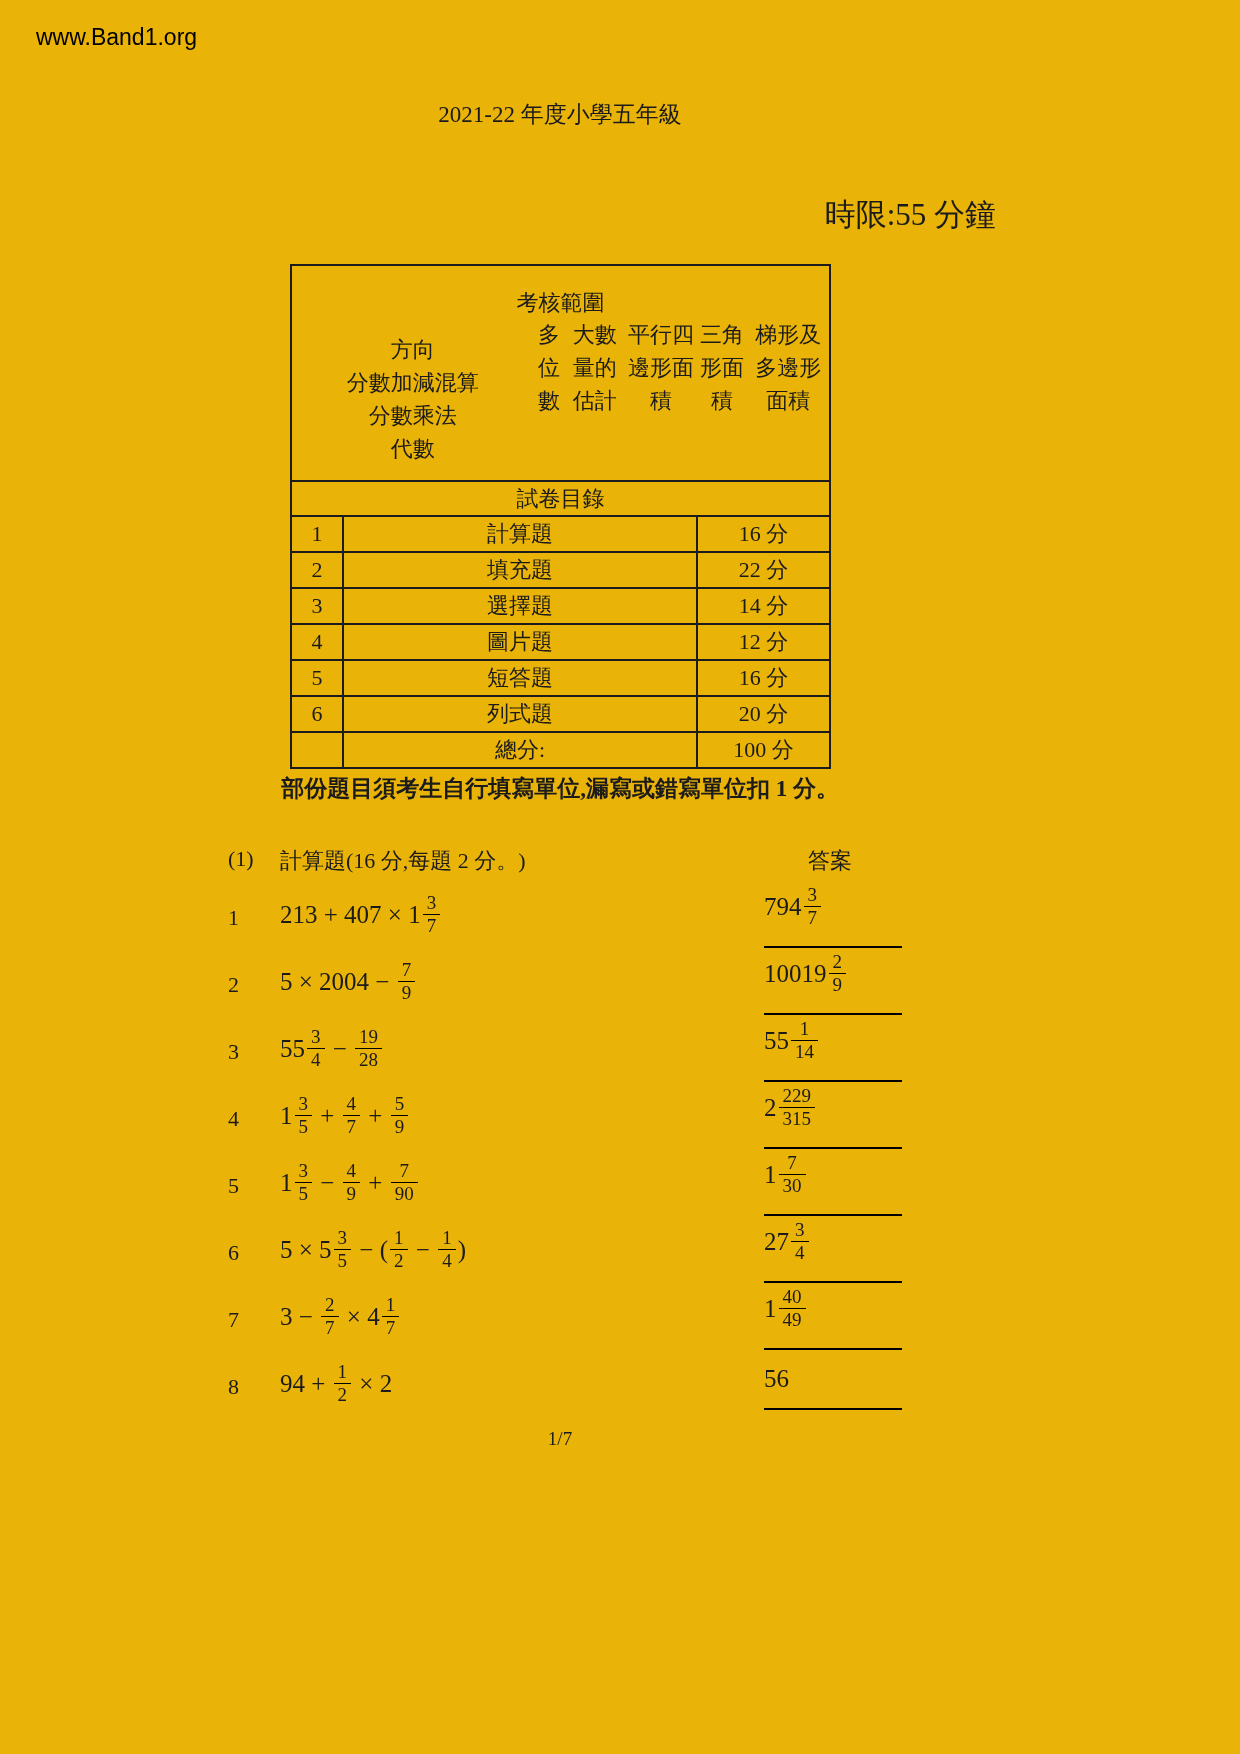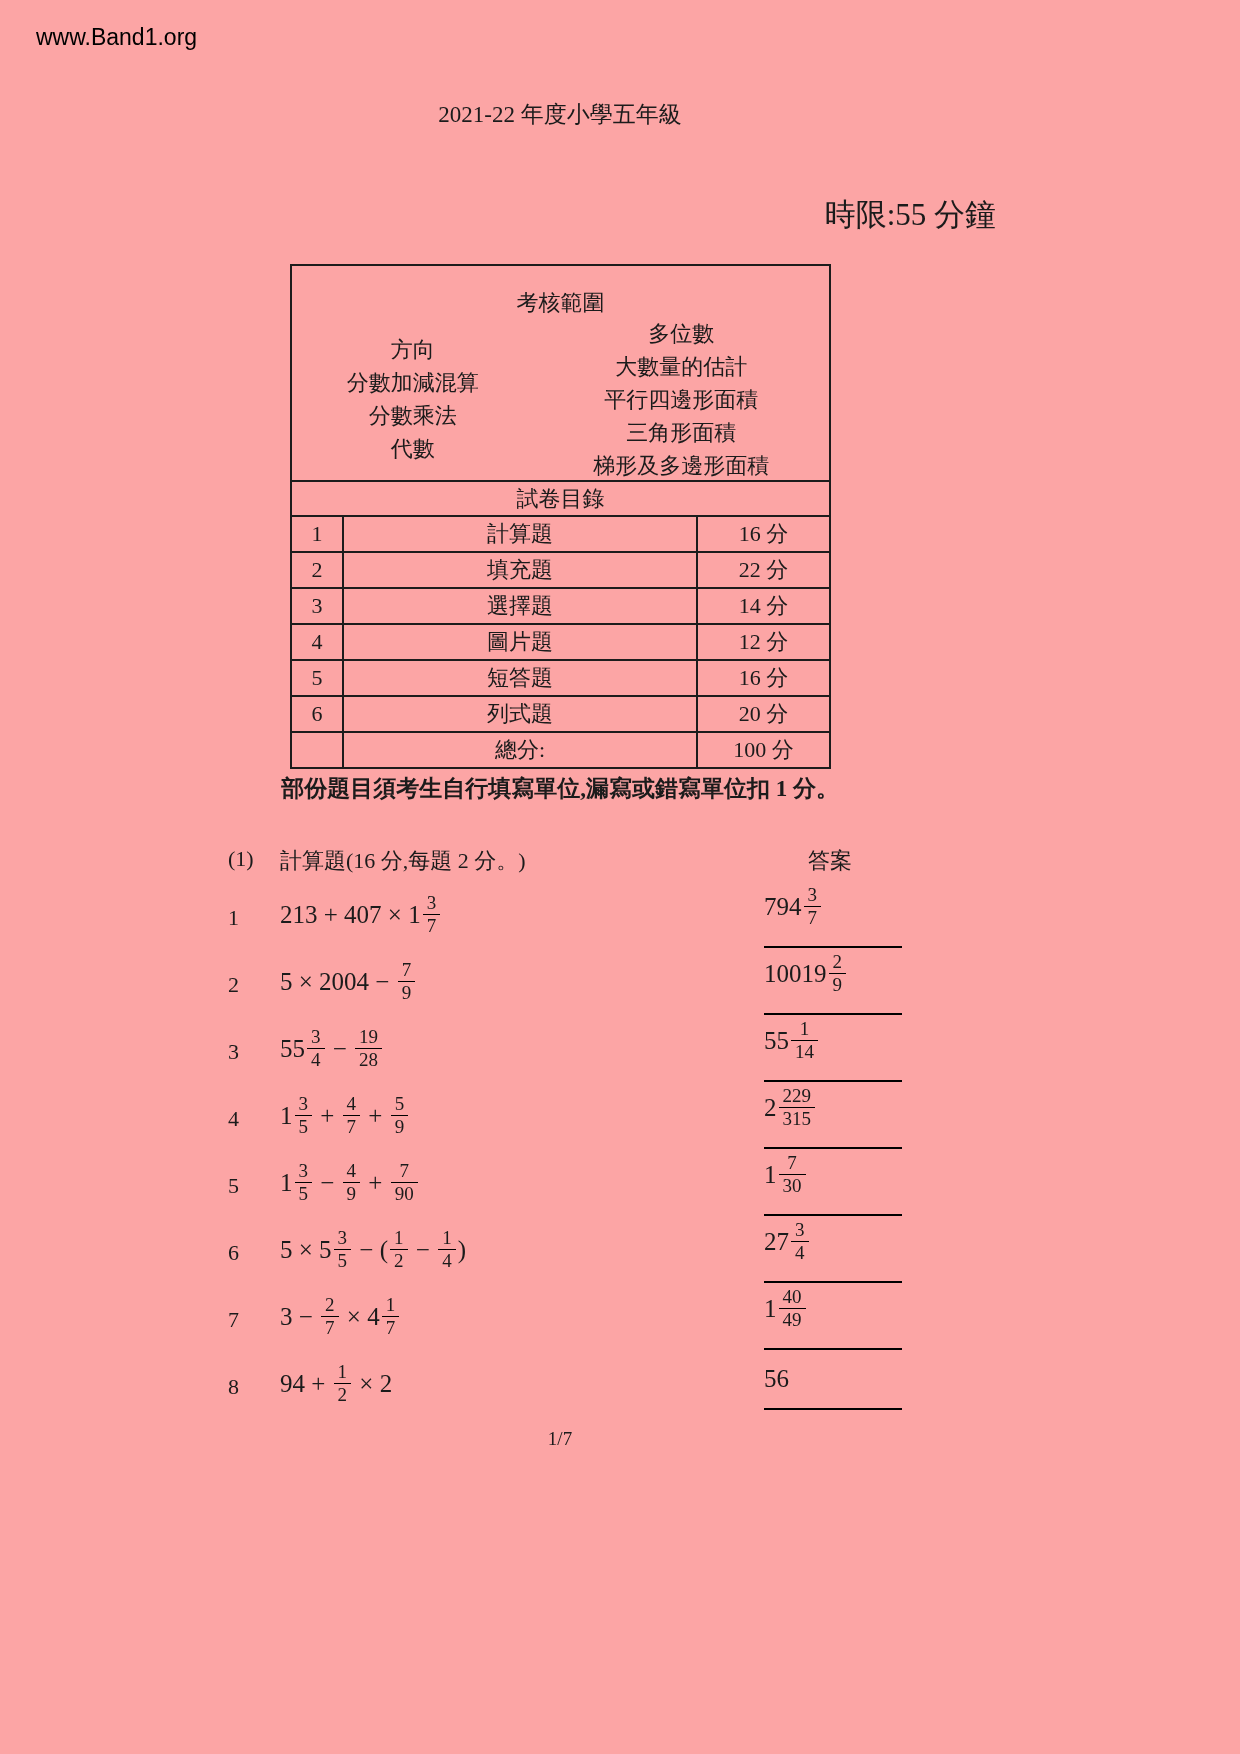--- a/index.html
+++ b/index.html
@@ -1,18 +1,18 @@
 <!DOCTYPE html>
 <html><head>
 <meta charset="utf-8">
 <style>
   html,body { margin:0; padding:0; background:#888; }
   .page {
     position:relative; width:1240px; height:1754px; margin:0 auto;
-    background:#fca5a5; color:#1b1b1b;
+    background:#eab308; color:#1b1b1b;
     font-family:"Liberation Serif", serif; overflow:hidden;
   }
   .site {
     position:absolute; left:36px; top:24px;
     font-family:"Liberation Sans", sans-serif; font-size:23px; color:#000;
   }
   .center-wrap { position:absolute; left:0; width:1120px; text-align:center; }
   .title-block { top:96px; font-size:23px; line-height:37px; }
   .time-limit { position:absolute; top:194px; right:244px; font-size:31px; }
 
@@ -22,21 +22,21 @@
     font-size:22px; table-layout:fixed;
   }
   .scope-table td { border:2px solid #1c1c1c; padding:0; }
   .col-num  { width:50px;  text-align:center; }
   .col-name { width:352px; text-align:center; }
   .col-score{ width:131px; text-align:center; }
   .scope-cell { height:198px; vertical-align:top; }
   .scope-title { text-align:center; padding-top:22px; font-size:22px; }
   .scope-cols { display:flex; width:100%; height:162px; }
   .scope-left  { width:45%; display:flex; flex-direction:column; justify-content:center; text-align:center; line-height:33px; }
-  .scope-right { width:55%; display:flex; flex-direction:column; justify-content:center; text-align:center; line-height:33px; }
+  .scope-right { width:55%; display:flex; justify-content:center; text-align:center; line-height:33px; }
   .toc-title-cell { height:33px; text-align:center; }
   .toc-row td { height:34px; }
   .total-label-cell { padding-right:14px; }
 
   
   .notes { top:770px; font-weight:bold; font-size:23px; line-height:38px; }
 
   
   .sec-row {
     position:absolute; top:846px; left:228px; width:700px;

